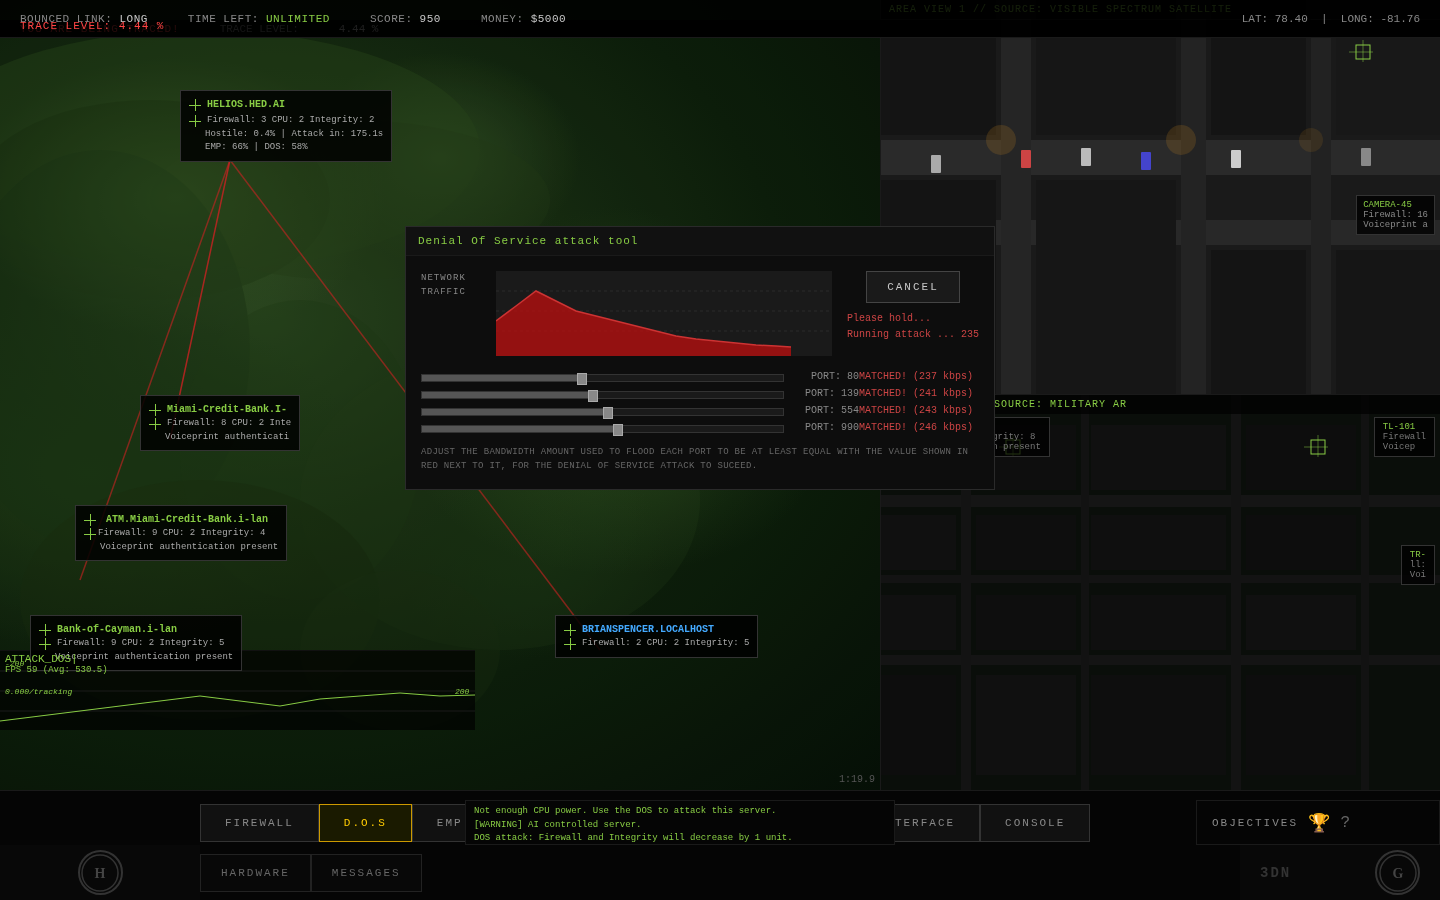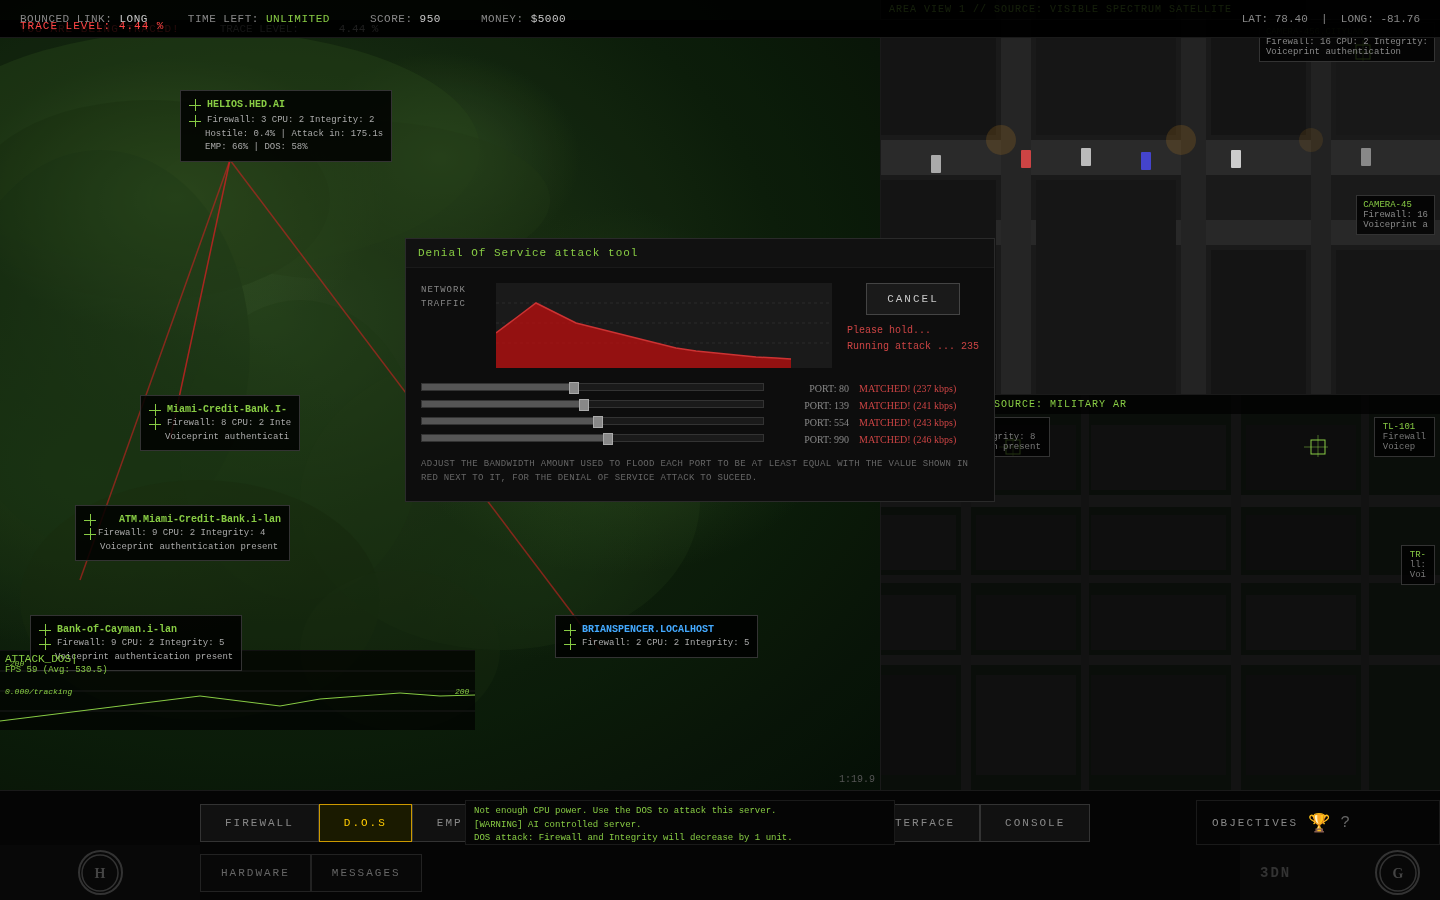--- a/index.html
+++ b/index.html
@@ -284,21 +284,21 @@
       width: 475px;
       height: 80px;
       background: rgba(0,0,0,0.7);
       border-top: 1px solid #111;
       font-style: italic;
     }
 
     
     #dos-dialog {
       position: absolute;
-      top: 238px;
+      top: 226px;
       left: 405px;
       width: 590px;
       background: #0d0d0d;
       border: 1px solid #2a2a2a;
       z-index: 200;
     }
     #dos-dialog-header {
       background: #111;
       padding: 8px 12px;
       font-size: 11px;
@@ -344,24 +344,22 @@
     }
     .dos-status {
       color: #cc4444;
       font-size: 10px;
       line-height: 1.6;
       margin-bottom: 10px;
     }
 
     .dos-port-row {
       display: flex;
-      align-items: flex-start;
+      align-items: flex-end;
       margin-bottom: 6px;
-      gap: 10px;
-      font-family: Liberation Serif, serif;
     }
     .dos-slider-track {
       flex: 1;
       height: 8px;
       background: #1a1a1a;
       border: 1px solid #333;
       position: relative;
     }
     .dos-slider-fill {
       position: absolute;
@@ -534,21 +532,21 @@
       <span class="map-node-title">Miami-Credit-Bank.I-</span>
     </div>
     <div style="display:flex;align-items:center;gap:4px">
       <span class="reticle"></span>
       <span class="map-node-detail">Firewall: 8 CPU: 2 Inte</span>
     </div>
     <div class="map-node-detail" style="padding-left:16px">Voiceprint authenticati</div>
   </div>
 
   <div class="atm-node map-node">
-    <div style="display:flex;align-items:center;gap:21px">
+    <div style="display:flex;align-items:center;gap:8px">
       <span class="reticle"></span>
       <span class="map-node-title">ATM.Miami-Credit-Bank.i-lan</span>
     </div>
     <div style="display:flex;align-items:center;">
       <span class="reticle"></span>
       <span class="map-node-detail">Firewall: 9 CPU: 2 Integrity: 4</span>
     </div>
     <div class="map-node-detail" style="padding-left:16px">Voiceprint authentication present</div>
   </div>
 
@@ -665,25 +663,20 @@
           <rect x="50" y="155" width="10" height="18" fill="#aaaaaa" rx="1"></rect>
           <rect x="350" y="150" width="10" height="18" fill="#cccccc" rx="1"></rect>
           <rect x="480" y="148" width="10" height="18" fill="#888888" rx="1"></rect>
 
           <circle cx="120" cy="140" r="15" fill="#ffaa22" opacity="0.15"></circle>
           <circle cx="300" cy="140" r="15" fill="#ffaa22" opacity="0.15"></circle>
           <circle cx="430" cy="140" r="12" fill="#ffaa22" opacity="0.1"></circle>
         </svg>
       </div>
 
-      <div class="camera-node" style="top:22px;right:5px">
-        <div class="camera-node-title">CAMERA-456.CITYLAN</div>
-        <div class="camera-node-detail">Firewall: 16 CPU: 2 Integrity:</div>
-        <div class="camera-node-detail">Voiceprint authentication</div>
-      </div>
 
       <svg width="560" height="395" style="position:absolute;top:0;left:0;z-index:15">
         <rect x="475" y="45" width="14" height="14" fill="none" stroke="#88cc44" stroke-width="1"></rect>
         <line x1="482" y1="40" x2="482" y2="62" stroke="#88cc44" stroke-width="0.5"></line>
         <line x1="468" y1="52" x2="492" y2="52" stroke="#88cc44" stroke-width="0.5"></line>
       </svg>
 
       <div class="camera-node" style="top:22px;right:5px;top:195px">
         <div class="camera-node-title">CAMERA-45</div>
         <div class="camera-node-detail">Firewall: 16</div>

